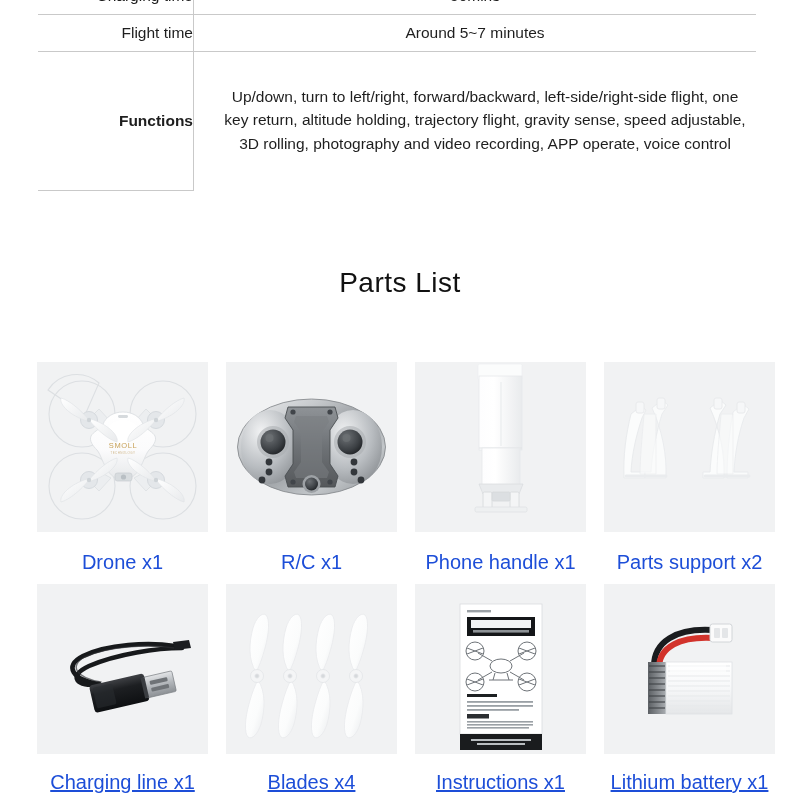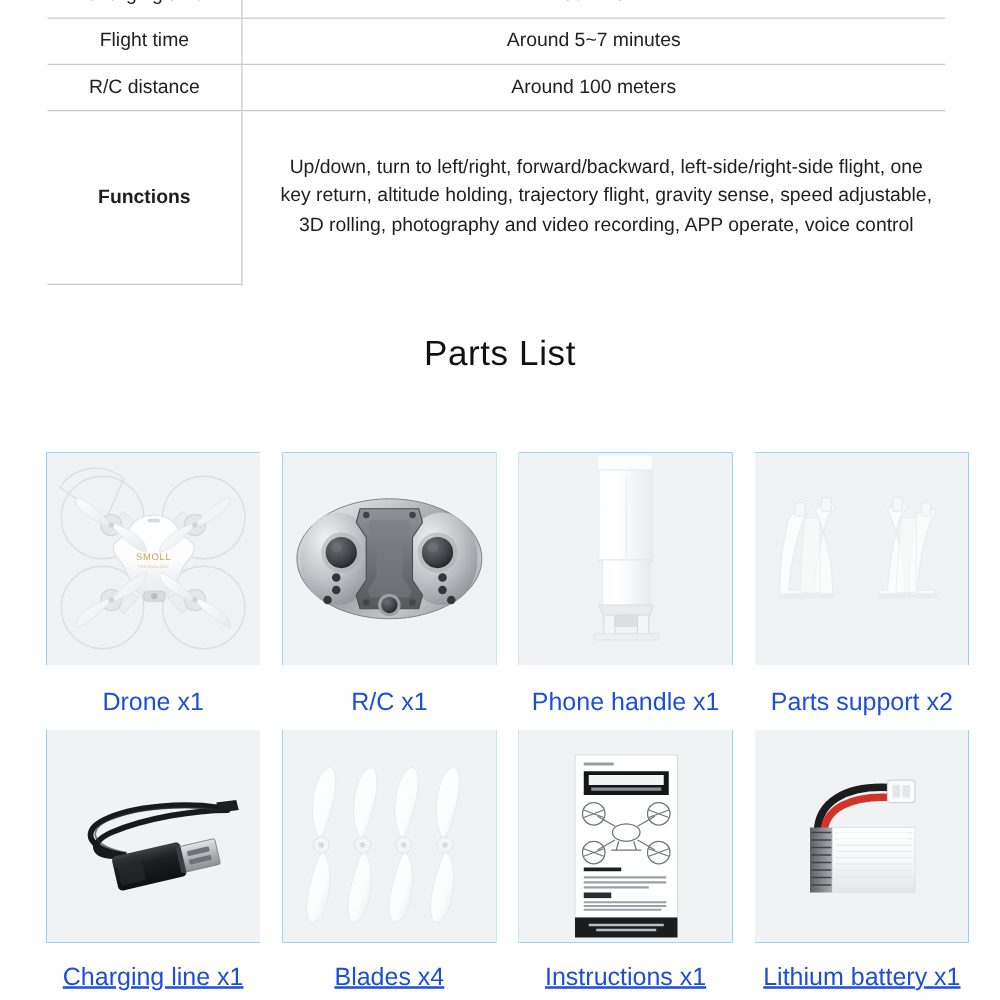--- a/index.html
+++ b/index.html
@@ -33,21 +33,21 @@
     font-size: 15.5px;
     color: #1e1e1e;
     padding: 0;
     vertical-align: middle;
   }
   td.spec-label {
     width: 155px;
     border-right: 1px solid #c9c9c9;
     padding-left: 18px;
     height: 36px;
-    text-align: center;
+    text-align: right;
     white-space: nowrap;
   }
   td.spec-value {
     text-align: center;
     height: 36px;
     padding: 0 10px;
   }
   tr.spec-row-functions td.spec-label {
     height: 116px;
     vertical-align: middle;
@@ -89,21 +89,21 @@
   }
   .part-cell {
     width: 171px;
     display: flex;
     flex-direction: column;
     align-items: center;
   }
   .part-thumb {
     width: 171px;
     height: 170px;
-    background: #0ea5e9;
+    background: #bef264;
     position: relative;
     overflow: hidden;
   }
   .part-caption {
     margin-top: 19px;
     font-size: 20px;
     color: #1d4ed8;
     text-align: center;
     white-space: nowrap;
   }
@@ -117,24 +117,20 @@
 <div class="spec-table-wrap">
   <table class="spec-table">
     <tbody>
       <tr>
         <td class="spec-label">Charging time</td>
         <td class="spec-value">50mins</td>
       </tr>
       <tr>
         <td class="spec-label">Flight time</td>
         <td class="spec-value">Around 5~7 minutes</td>
-      </tr>
-      <tr>
-        <td class="spec-label">R/C distance</td>
-        <td class="spec-value">Around 100 meters</td>
       </tr>
       <tr class="spec-row-functions">
         <td class="spec-label">Functions</td>
         <td class="spec-value">Up/down, turn to left/right, forward/backward, left-side/right-side flight, one key return, altitude holding, trajectory flight, gravity sense, speed adjustable, 3D rolling, photography and video recording, APP operate, voice control</td>
       </tr>
     </tbody>
   </table>
 </div>
 
 <div class="parts-title">Parts List</div>

